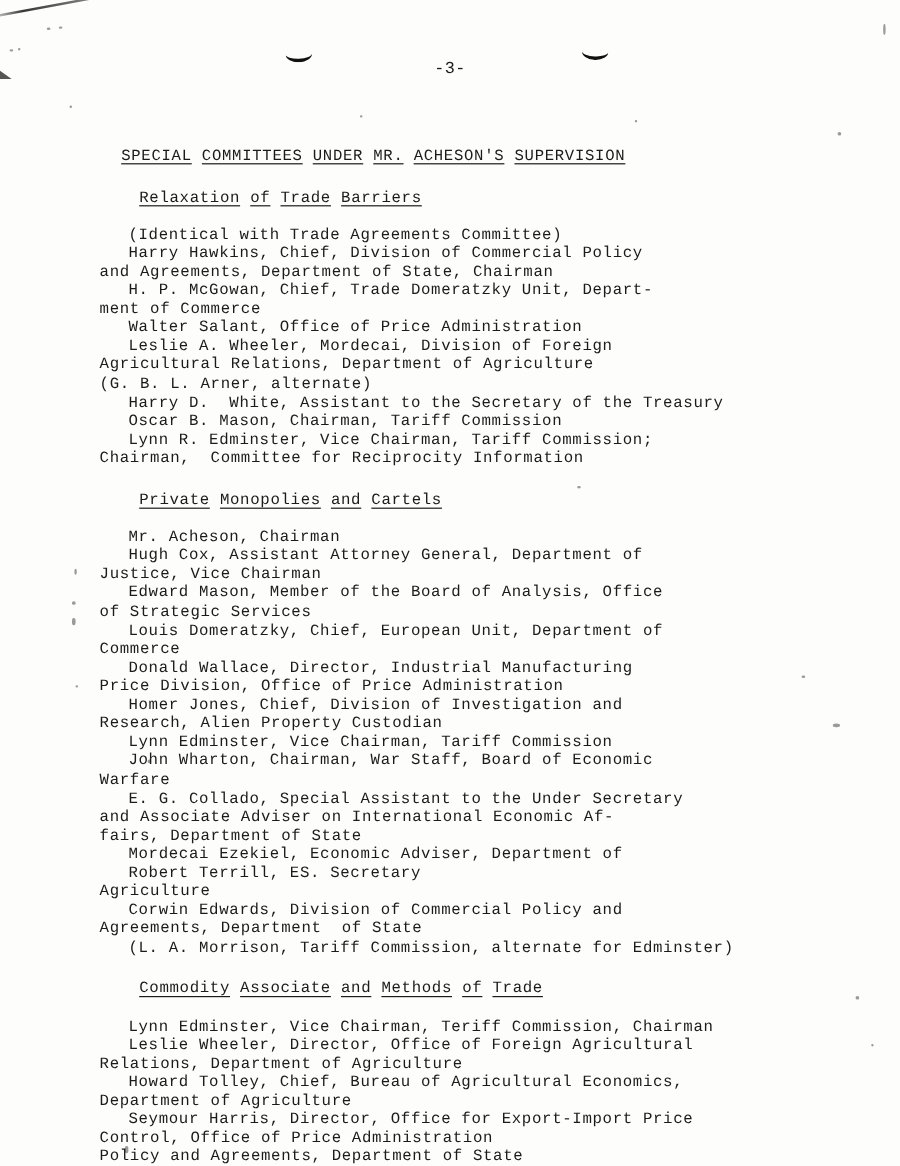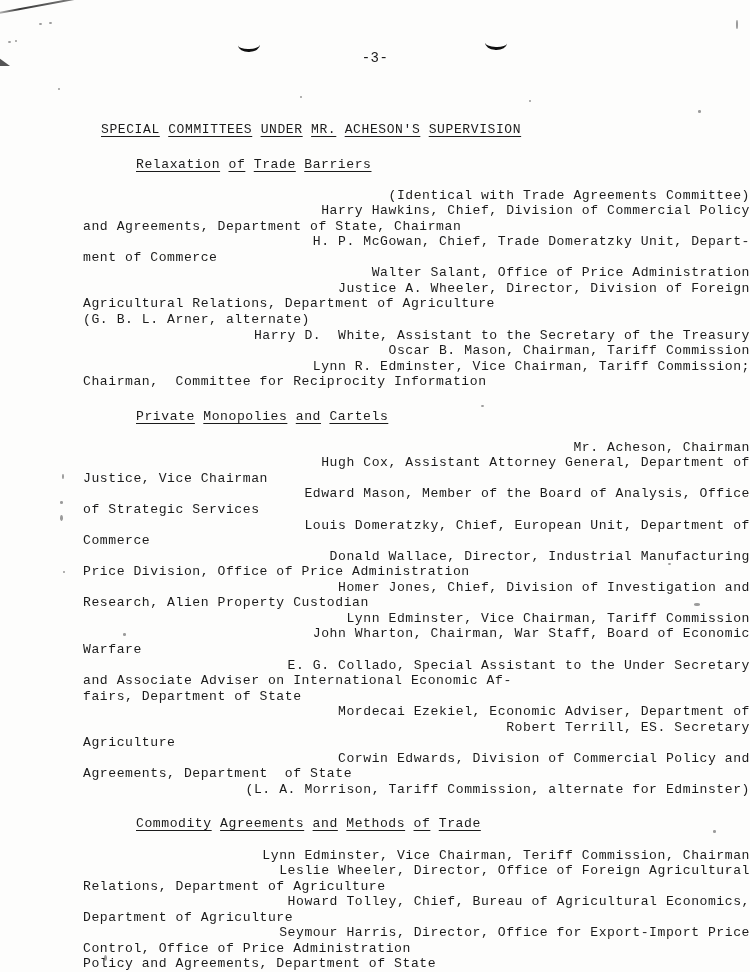--- a/index.html
+++ b/index.html
@@ -84,22 +84,22 @@
   .doc-line {
     font-size: 13.1px;
     line-height: 15.55px;
     letter-spacing: 0.55px;
     white-space: pre;
     height: 15.55px;
   }
 
   
   .ind-title { padding-left: 101px; }
-  .ind-head  { padding-left: 116px; margin-left: 20px; }
-  .ind-item  { padding-left: 107px; text-align: right; }
+  .ind-head  { padding-left: 116px; }
+  .ind-item  { padding-left: 107px; }
   .ind-cont  { padding-left: 83px; }
 
   .spacer-lg { height: 19px; }
   .spacer-sm { height: 15.55px; }
 
   
   .u-words > span { text-decoration: underline; text-underline-offset: 2.5px; }
 
   .doc-title { font-size: 13px; letter-spacing: 0.6px; }
 </style>
@@ -143,21 +143,21 @@
     <div id="sections">
         <div>
           <div class="doc-line ind-head u-words"><span>Relaxation</span> <span>of</span> <span>Trade</span> <span>Barriers</span></div>
           <div class="spacer-sm"></div>
           <div class="doc-line ind-item">(Identical with Trade Agreements Committee)</div>
           <div class="doc-line ind-item">Harry Hawkins, Chief, Division of Commercial Policy</div>
           <div class="doc-line ind-cont">and Agreements, Department of State, Chairman</div>
           <div class="doc-line ind-item">H. P. McGowan, Chief, Trade Domeratzky Unit, Depart-</div>
           <div class="doc-line ind-cont">ment of Commerce</div>
           <div class="doc-line ind-item">Walter Salant, Office of Price Administration</div>
-          <div class="doc-line ind-item">Justice A. Wheeler, Director, Division of Foreign</div>
+          <div class="doc-line ind-item">Leslie A. Wheeler, Mordecai, Division of Foreign</div>
           <div class="doc-line ind-cont">Agricultural Relations, Department of Agriculture</div>
           <div class="doc-line ind-cont">(G. B. L. Arner, alternate)</div>
           <div class="doc-line ind-item">Harry D.  White, Assistant to the Secretary of the Treasury</div>
           <div class="doc-line ind-item">Oscar B. Mason, Chairman, Tariff Commission</div>
           <div class="doc-line ind-item">Lynn R. Edminster, Vice Chairman, Tariff Commission;</div>
           <div class="doc-line ind-cont">Chairman,  Committee for Reciprocity Information</div>
           <div class="spacer-lg"></div>
         </div>
         <div>
           <div class="doc-line ind-head u-words"><span>Private</span> <span>Monopolies</span> <span>and</span> <span>Cartels</span></div>
@@ -181,21 +181,21 @@
           <div class="doc-line ind-cont">fairs, Department of State</div>
           <div class="doc-line ind-item">Mordecai Ezekiel, Economic Adviser, Department of</div>
           <div class="doc-line ind-item">Robert Terrill, ES. Secretary</div>
           <div class="doc-line ind-cont">Agriculture</div>
           <div class="doc-line ind-item">Corwin Edwards, Division of Commercial Policy and</div>
           <div class="doc-line ind-cont">Agreements, Department  of State</div>
           <div class="doc-line ind-item">(L. A. Morrison, Tariff Commission, alternate for Edminster)</div>
           <div class="spacer-lg"></div>
         </div>
         <div>
-          <div class="doc-line ind-head u-words"><span>Commodity</span> <span>Agreements</span> <span>and</span> <span>Methods</span> <span>of</span> <span>Trade</span></div>
+          <div class="doc-line ind-head u-words"><span>Commodity</span> <span>Associate</span> <span>and</span> <span>Methods</span> <span>of</span> <span>Trade</span></div>
           <div class="spacer-sm"></div>
           <div class="doc-line ind-item">Lynn Edminster, Vice Chairman, Teriff Commission, Chairman</div>
           <div class="doc-line ind-item">Leslie Wheeler, Director, Office of Foreign Agricultural</div>
           <div class="doc-line ind-cont">Relations, Department of Agriculture</div>
           <div class="doc-line ind-item">Howard Tolley, Chief, Bureau of Agricultural Economics,</div>
           <div class="doc-line ind-cont">Department of Agriculture</div>
           <div class="doc-line ind-item">Seymour Harris, Director, Office for Export-Import Price</div>
           <div class="doc-line ind-cont">Control, Office of Price Administration</div>
           <div class="doc-line ind-cont">Policy and Agreements, Department of State</div>
         </div>

